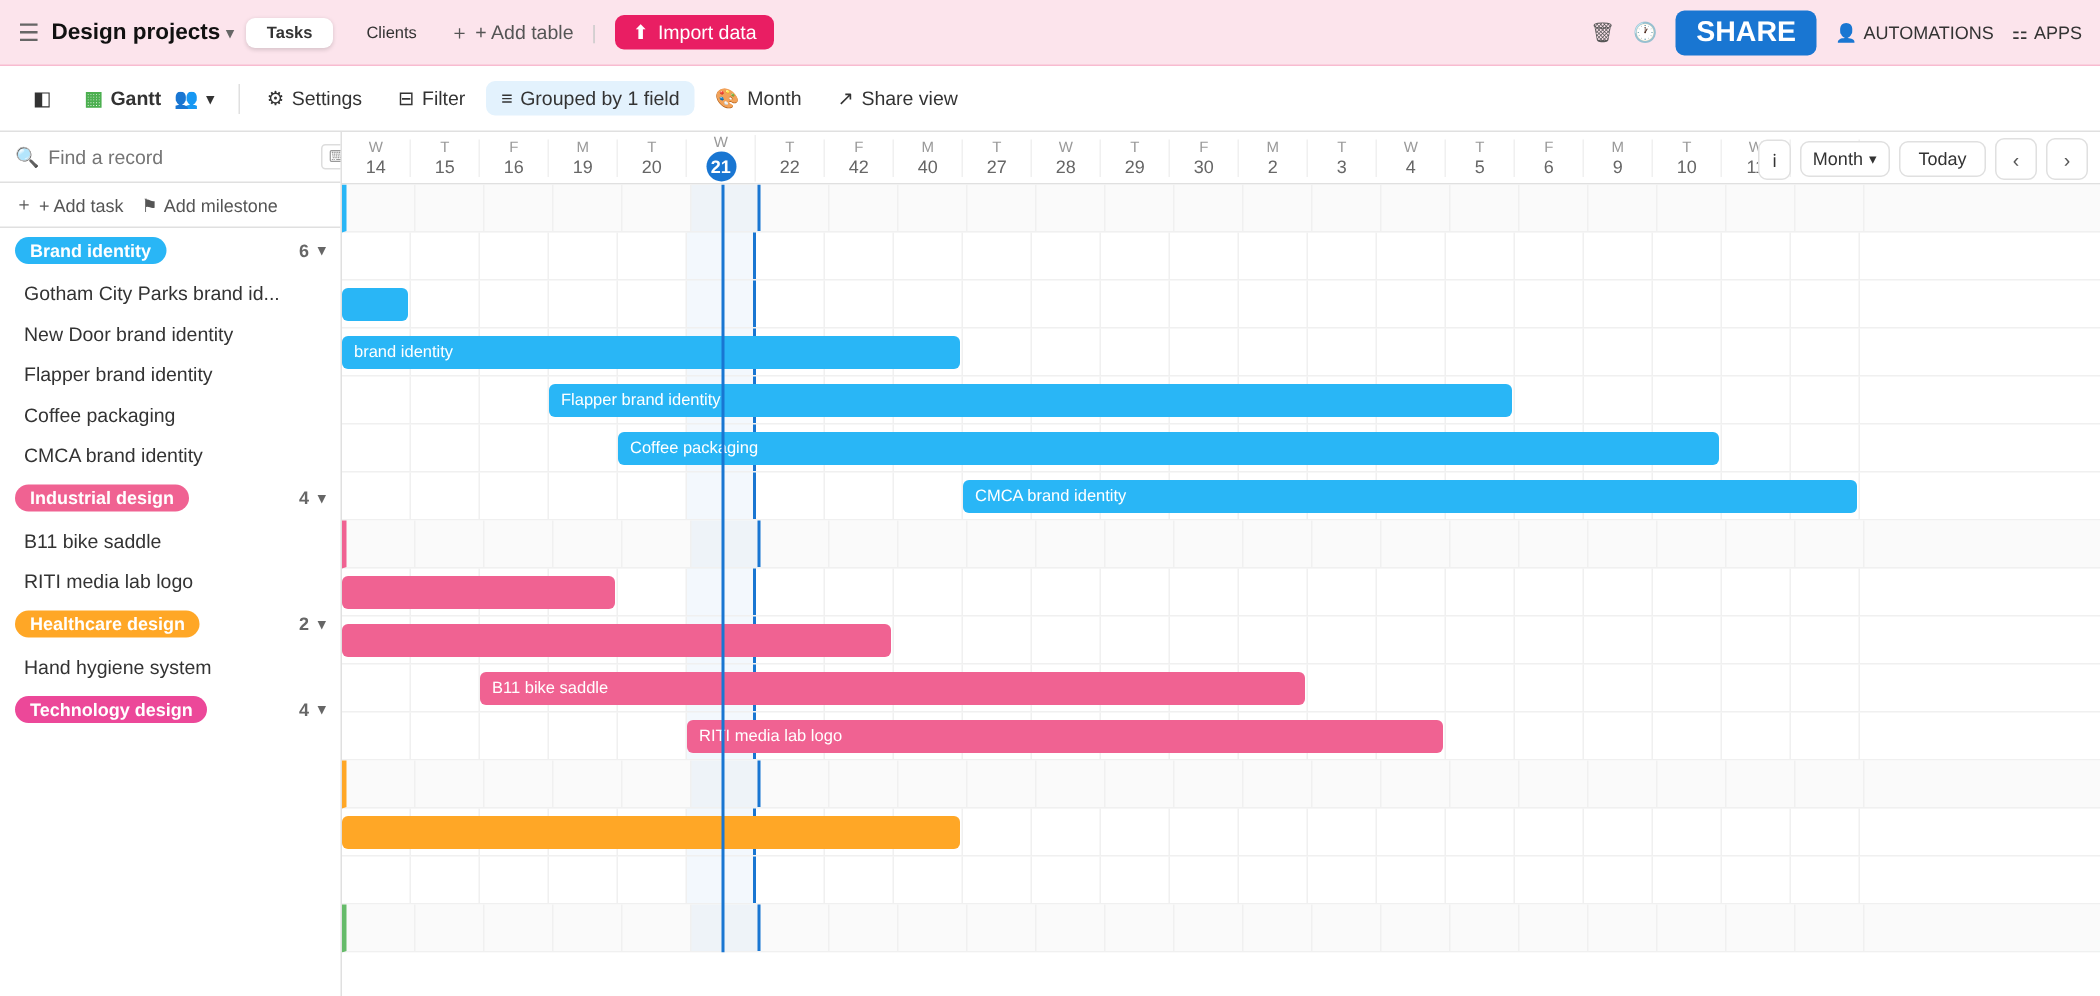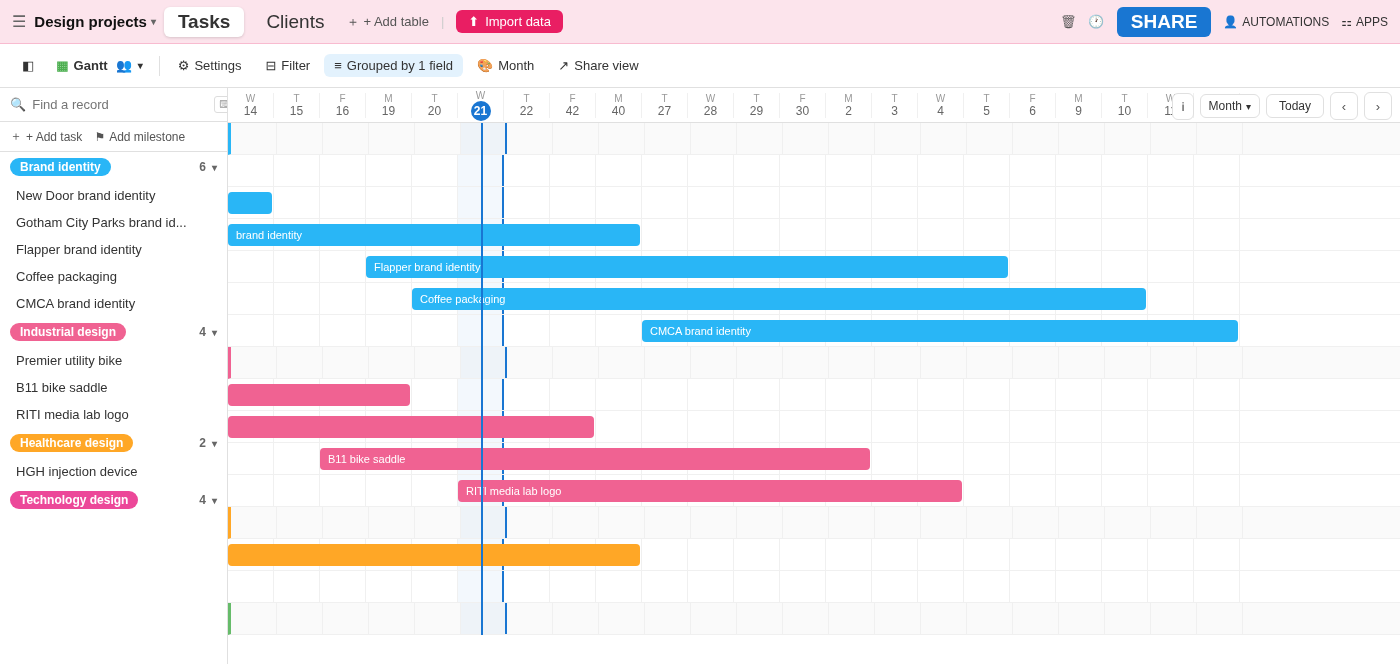--- a/index.html
+++ b/index.html
@@ -21,21 +21,21 @@
       font-size: 15px;
       color: #111;
       display: flex;
       align-items: center;
       gap: 4px;
     }
     .nav-tab {
       padding: 4px 14px;
       border-radius: 6px;
       cursor: pointer;
-      font-size: 19px;
+      font-size: 11px;
       color: #333;
     }
     .nav-tab.active {
       background: #fff;
       font-weight: 600;
       box-shadow: 0 1px 3px rgba(0,0,0,0.15);
     }
     .add-table-btn {
       display: flex; align-items: center; gap: 4px;
       color: #555; cursor: pointer; font-size: 13px;
@@ -347,41 +347,40 @@
         <span>Add milestone</span>
       </div>
     </div>
     <div class="project-list">
 
       <div class="group-header">
         <span class="group-badge" style="background:#29b6f6;">Brand identity</span>
         <span class="group-count">6</span>
         <span class="group-chevron">▾</span>
       </div>
+      <div class="project-item">Gotham City Parks brand id...</div>
       <div class="project-item">New Door brand identity</div>
-      <div class="project-item">Gotham City Parks brand id...</div>
       <div class="project-item">Flapper brand identity</div>
       <div class="project-item">Coffee packaging</div>
       <div class="project-item">CMCA brand identity</div>
 
       <div class="group-header">
         <span class="group-badge" style="background:#f06292;">Industrial design</span>
         <span class="group-count">4</span>
         <span class="group-chevron">▾</span>
       </div>
-      <div class="project-item">Premier utility bike</div>
       <div class="project-item">B11 bike saddle</div>
       <div class="project-item">RITI media lab logo</div>
 
       <div class="group-header">
         <span class="group-badge" style="background:#ffa726;">Healthcare design</span>
         <span class="group-count">2</span>
         <span class="group-chevron">▾</span>
       </div>
-      <div class="project-item">HGH injection device</div>
+      <div class="project-item">Hand hygiene system</div>
 
       <div class="group-header">
         <span class="group-badge" style="background:#ec4899;">Technology design</span>
         <span class="group-count">4</span>
         <span class="group-chevron">▾</span>
       </div>
     </div>
   </div>
 
   <div class="gantt-panel" id="gantt-panel">

